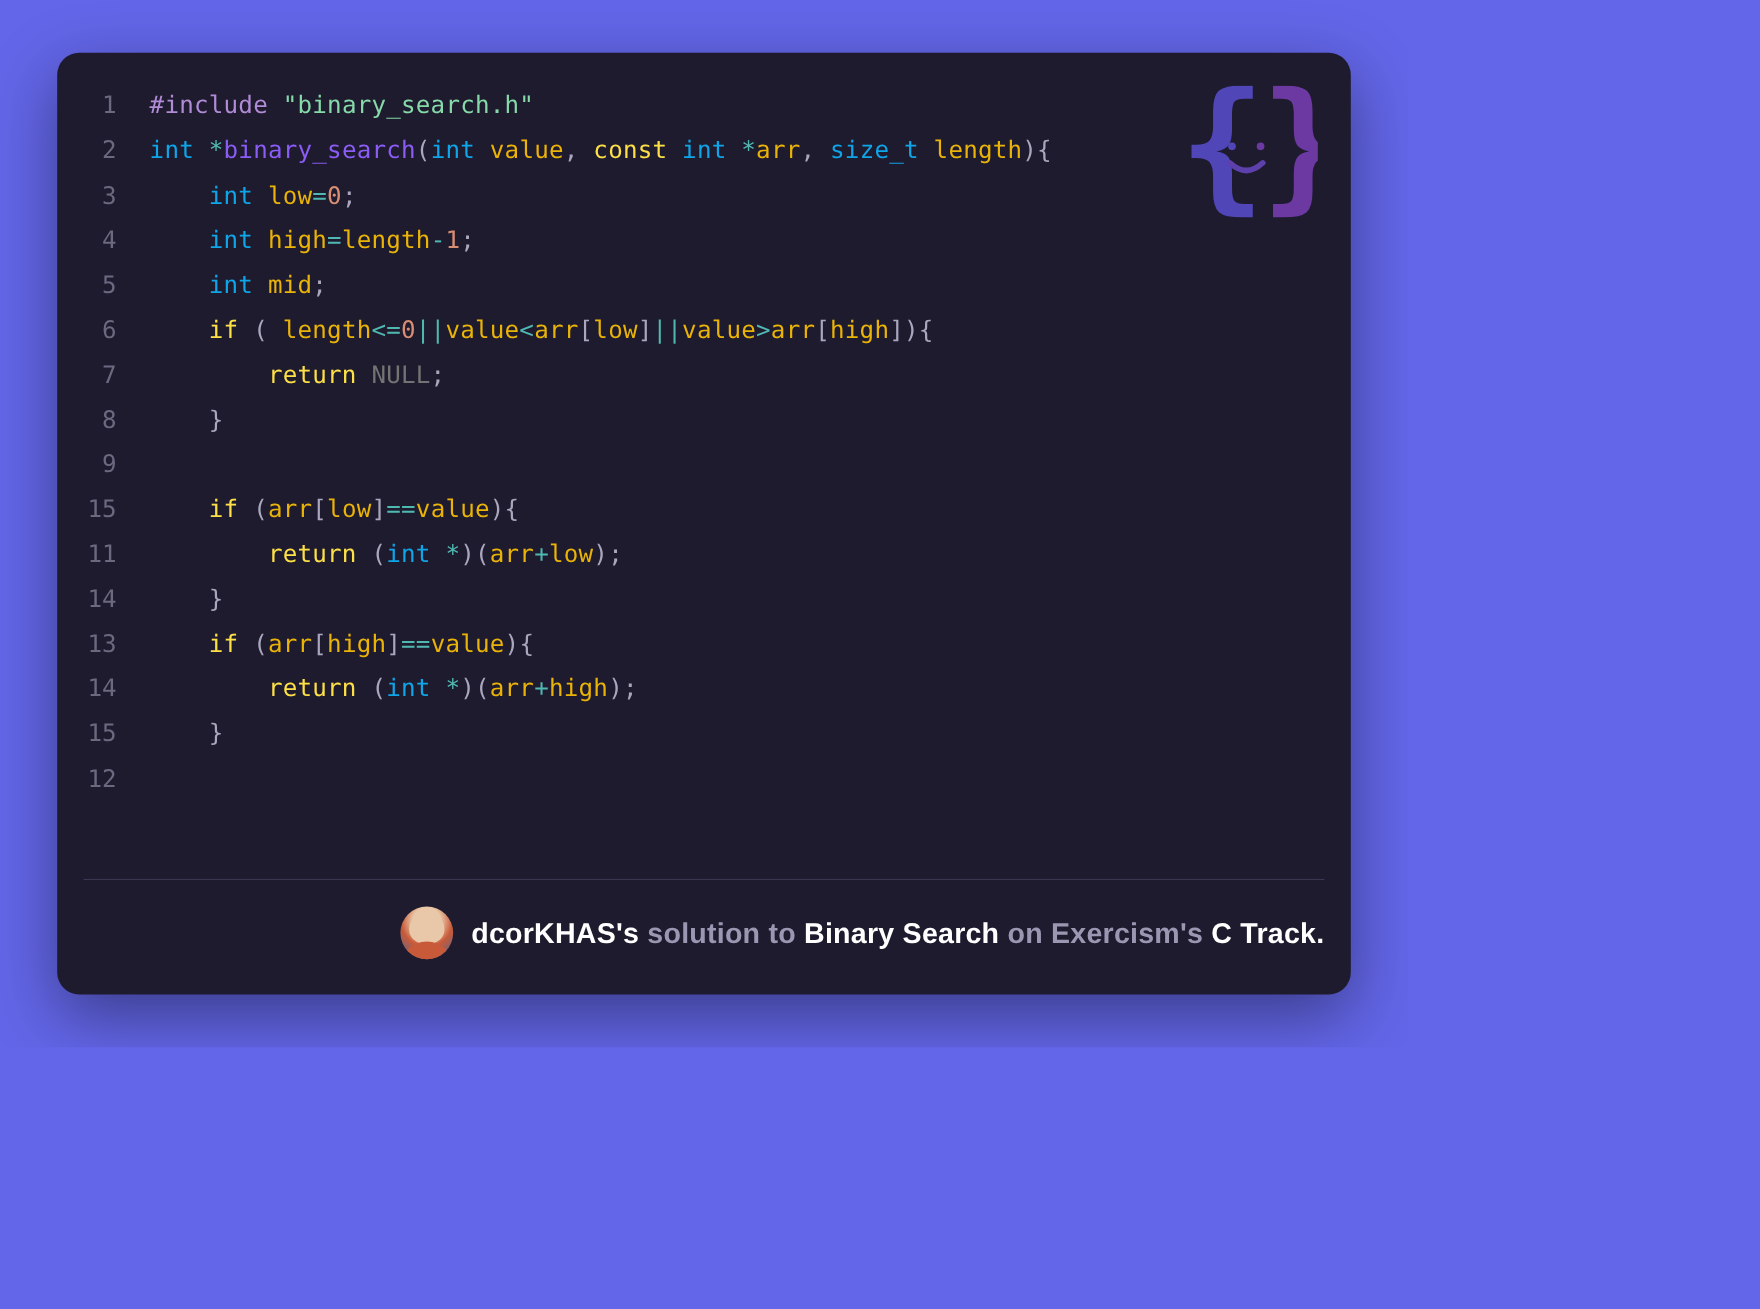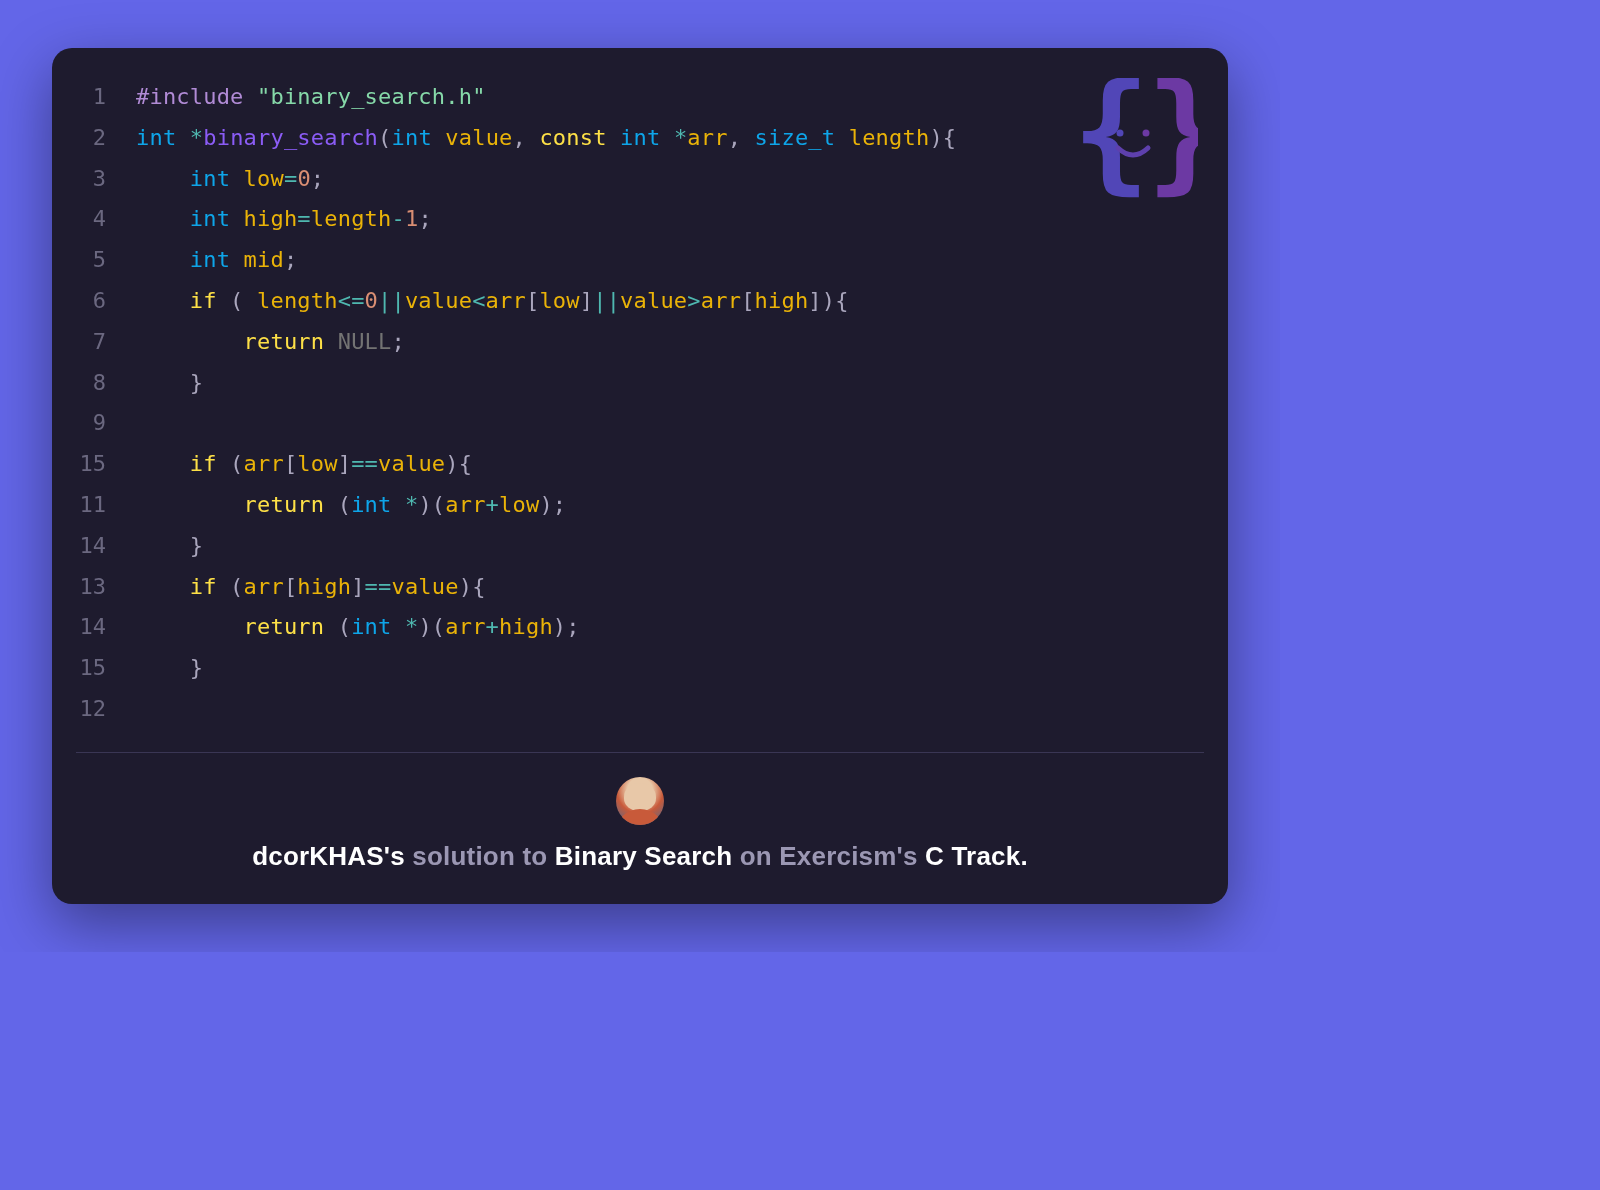--- a/index.html
+++ b/index.html
@@ -68,21 +68,20 @@
 
   .footer {
     border-top: 1px solid #3a3654;
     margin: 0 0px;
     padding: 24px 0 32px 0;
     display: flex;
     align-items: center;
     justify-content: flex-end;
     gap: 16px;
     font-family: -apple-system, BlinkMacSystemFont, 'Segoe UI', sans-serif;
-    flex-direction: column;
   }
   .avatar {
     width: 48px;
     height: 48px;
     border-radius: 50%;
     background: radial-gradient(circle at 50% 28%, #e8c8a8 0 30%, #c85a3a 55%, #3a6a9a 100%);
     flex-shrink: 0;
     position: relative;
     overflow: hidden;
   }

